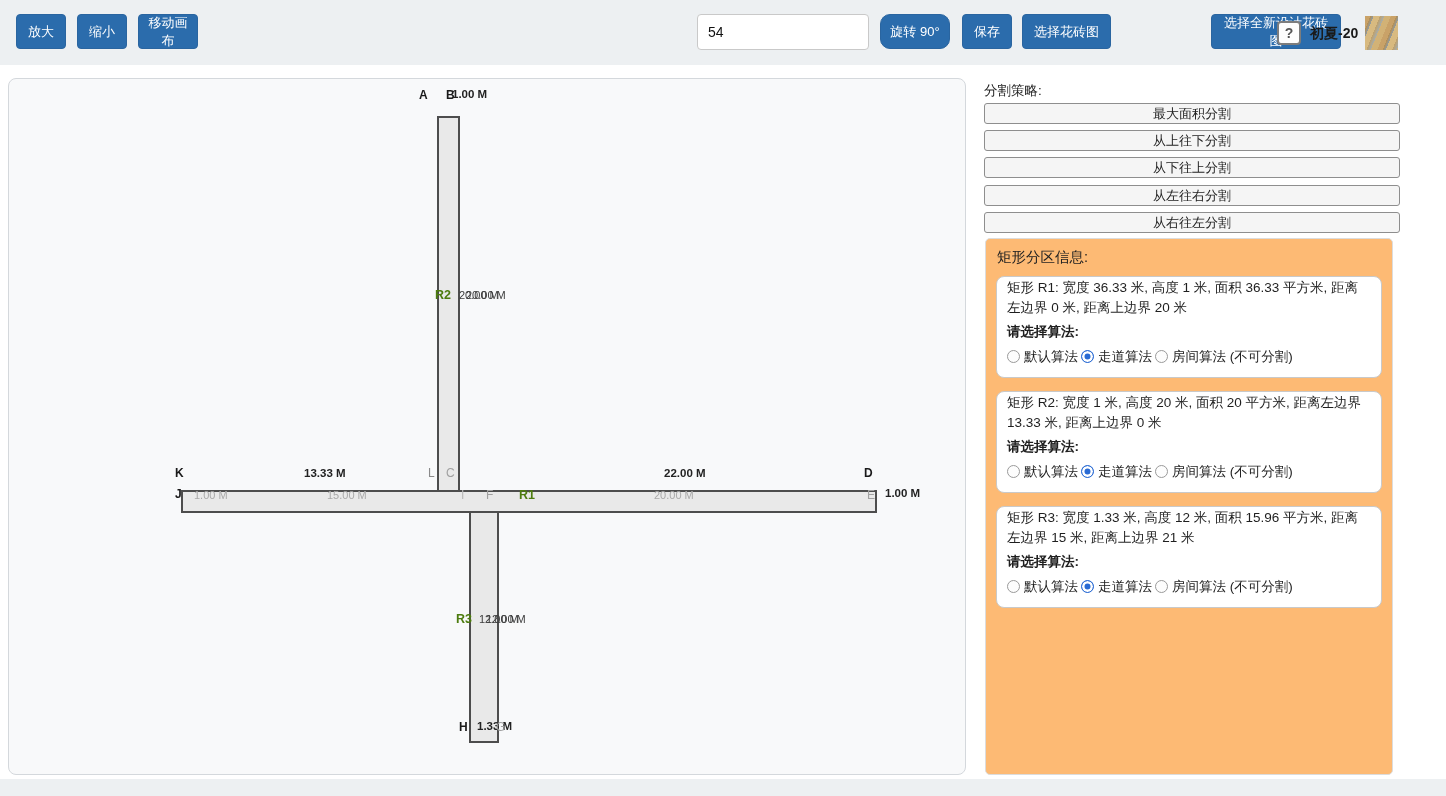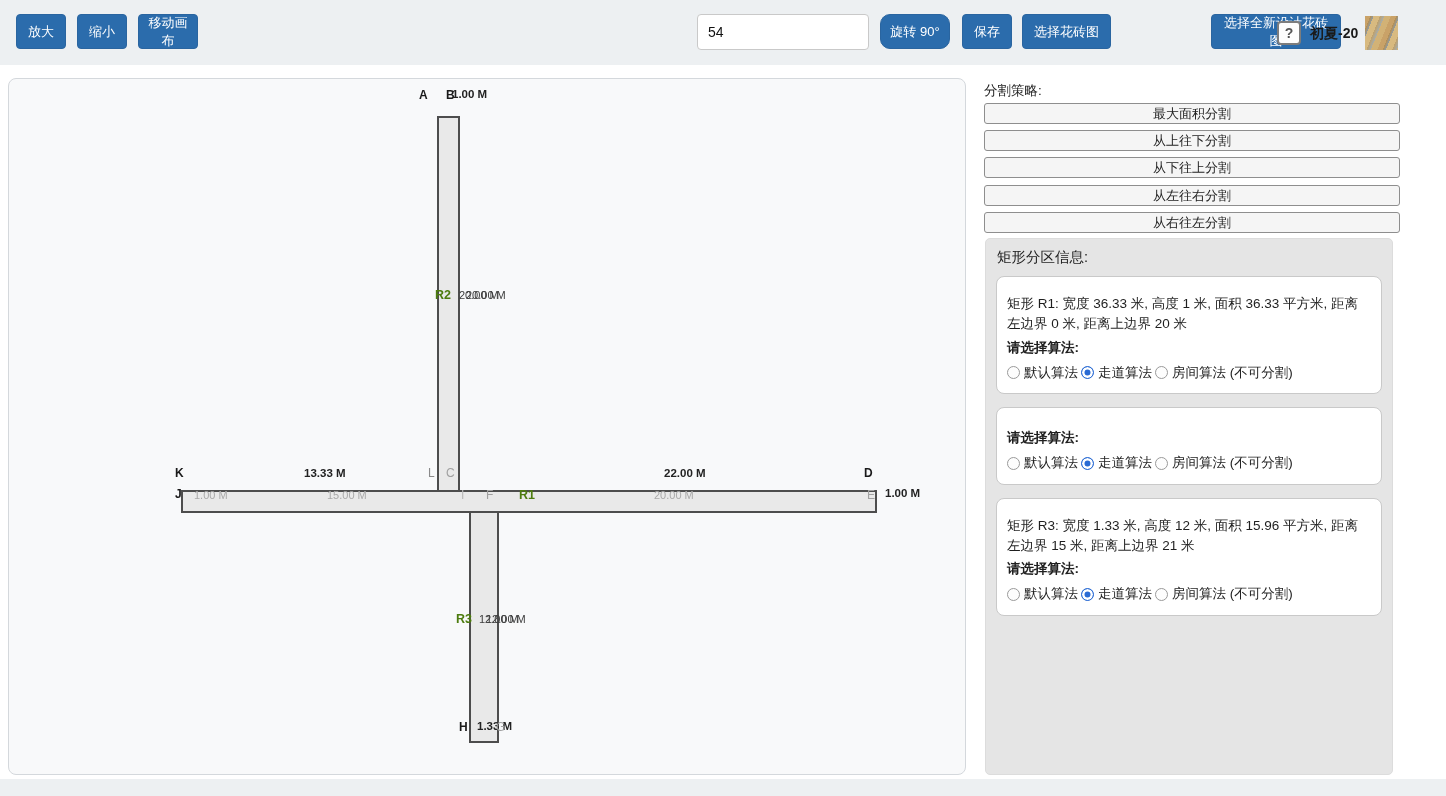--- a/index.html
+++ b/index.html
@@ -58,26 +58,26 @@
 
   
   .strategy-title { position:absolute; left:984px; top:82px; font-size:13.5px; color:#222; }
   .strat-btn {
     position:absolute; left:984px; width:416px; height:21px;
     background:#f5f5f5; border:1px solid #8e8e8e; border-radius:3px;
     font-size:13px; color:#222; text-align:center; line-height:19px; cursor:pointer;
   }
   .info-panel {
     position:absolute; left:985px; top:238px; width:408px; height:537px;
-    background:#e5e5e5; border:1px solid #dcdcdc; border-radius:5px; padding:9px 8px;
+    background:#fdba74; border:1px solid #dcdcdc; border-radius:5px; padding:9px 8px;
   }
   .info-title { font-size:14.5px; color:#222; margin:0 0 9px 3px; }
   .card {
     border:1px solid #c9c9c9; border-radius:8px; background:#fff;
-    padding:17px 10px 10px 10px; margin:0 2px 13px 2px;
+    padding:1px 10px 10px 10px; margin:0 2px 13px 2px;
     font-size:13.5px; line-height:1.5; color:#1f1f1f;
   }
   .algo-label { font-weight:bold; margin-top:3px; }
   .radio-row { display:flex; align-items:center; margin-top:5px; font-size:13.5px; color:#1f1f1f; }
   .opt { display:flex; align-items:center; margin-right:3px; cursor:pointer; }
   .radio {
     width:13px; height:13px; border-radius:50%; border:1px solid #9a9a9a;
     background:#fdfdfd; margin-right:4px; flex:0 0 auto;
   }
   .radio.sel { border-color:#2a6bd4; background:#2a6bd4; box-shadow:inset 0 0 0 2.5px #fff; }
@@ -163,20 +163,21 @@
         <span>走道算法</span>
       </span>
       <span class="opt">
         <span class="radio"></span>
         <span>房间算法 (不可分割)</span>
       </span>
     </div>
   </div>
 
   <div class="card">
+    <div>矩形 R2: 宽度 1 米, 高度 20 米, 面积 20 平方米, 距离左边界 13.33 米, 距离上边界 0 米</div>
     <div class="algo-label">请选择算法:</div>
     <div class="radio-row">
       <span class="opt">
         <span class="radio"></span>
         <span>默认算法</span>
       </span>
       <span class="opt">
         <span class="radio sel"></span>
         <span>走道算法</span>
       </span>

